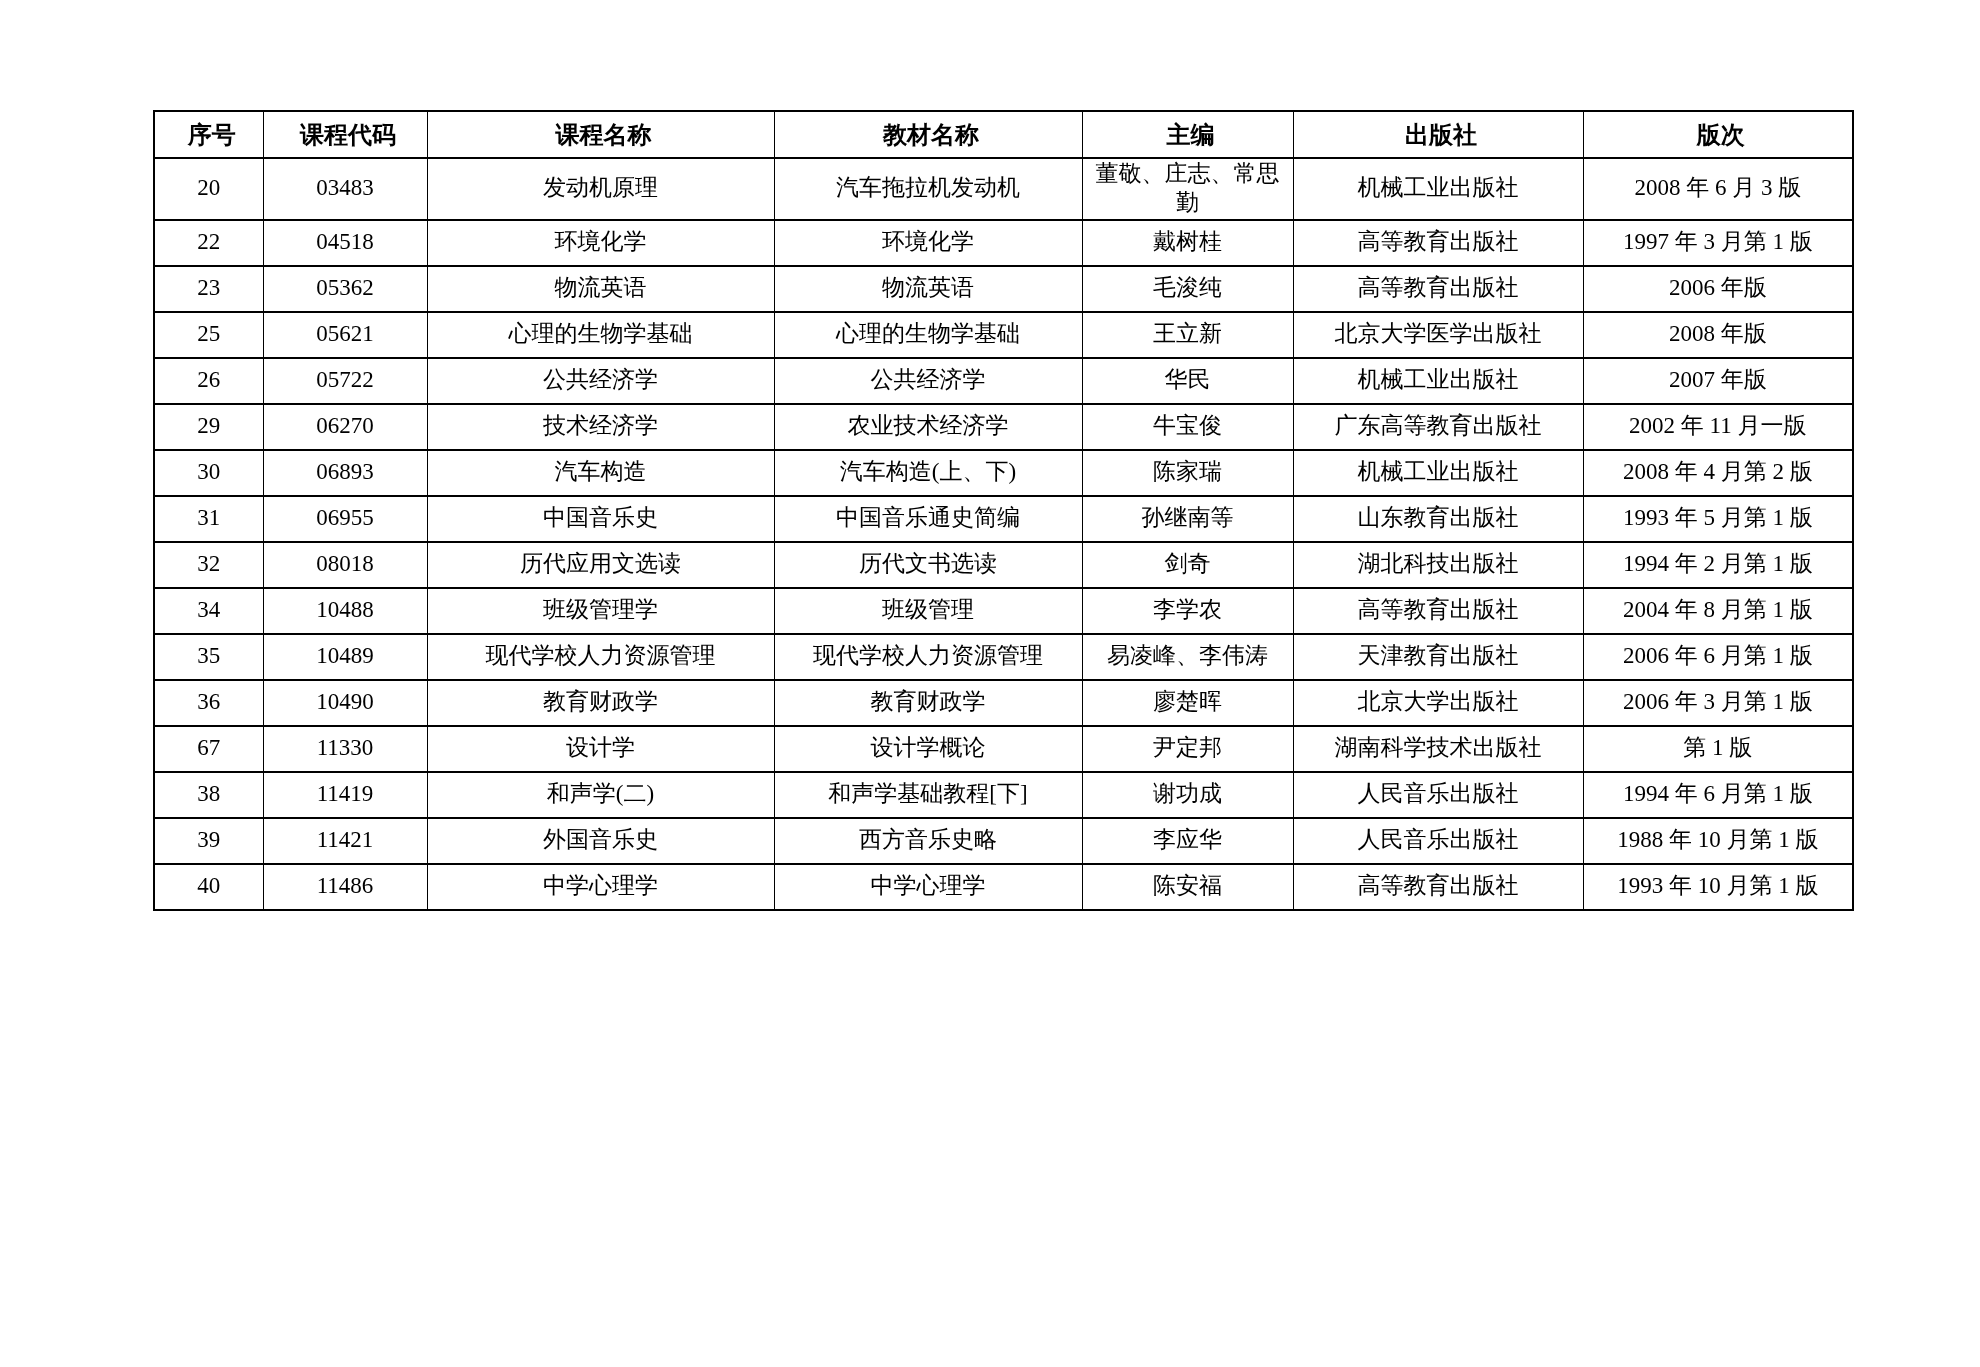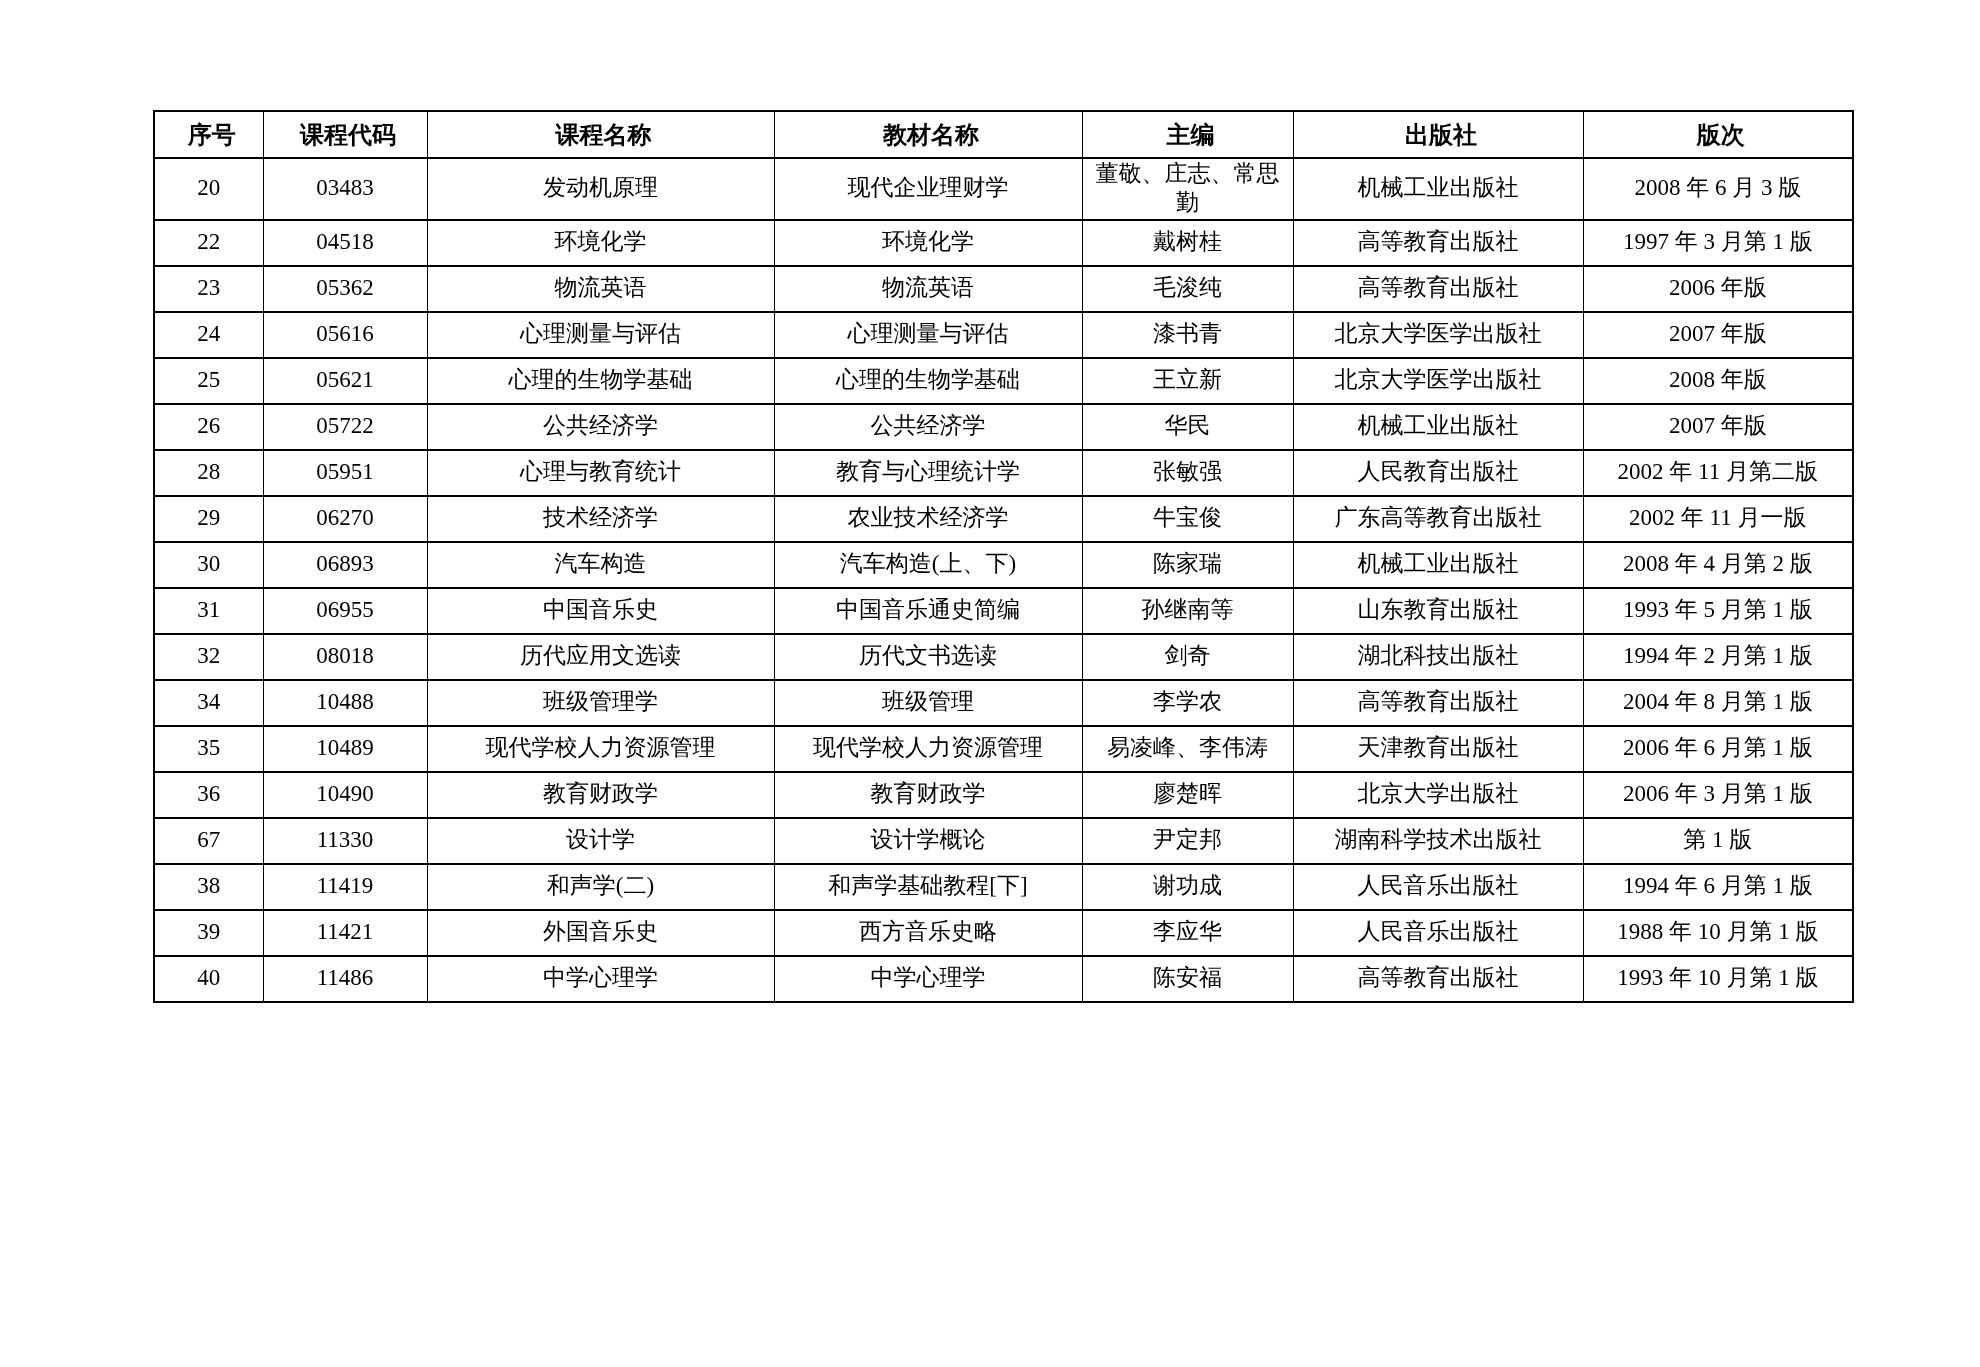--- a/index.html
+++ b/index.html
@@ -77,21 +77,21 @@
       <th>主编</th>
       <th>出版社</th>
       <th>版次</th>
     </tr>
   </thead>
   <tbody>
       <tr>
     <td>20</td>
     <td>03483</td>
     <td>发动机原理</td>
-    <td>现代企业理财学</td>
+    <td>汽车拖拉机发动机</td>
     <td>董敬、庄志、常思勤</td>
     <td>机械工业出版社</td>
     <td>2008 年 6 月 3 版</td>
   </tr>
       <tr>
     <td>22</td>
     <td>04518</td>
     <td>环境化学</td>
     <td>环境化学</td>
     <td>戴树桂</td>
@@ -99,58 +99,40 @@
     <td>1997 年 3 月第 1 版</td>
   </tr>
       <tr>
     <td>23</td>
     <td>05362</td>
     <td>物流英语</td>
     <td>物流英语</td>
     <td>毛浚纯</td>
     <td>高等教育出版社</td>
     <td>2006 年版</td>
-  </tr>
-      <tr>
-    <td>24</td>
-    <td>05616</td>
-    <td>心理测量与评估</td>
-    <td>心理测量与评估</td>
-    <td>漆书青</td>
-    <td>北京大学医学出版社</td>
-    <td>2007 年版</td>
   </tr>
       <tr>
     <td>25</td>
     <td>05621</td>
     <td>心理的生物学基础</td>
     <td>心理的生物学基础</td>
     <td>王立新</td>
     <td>北京大学医学出版社</td>
     <td>2008 年版</td>
   </tr>
       <tr>
     <td>26</td>
     <td>05722</td>
     <td>公共经济学</td>
     <td>公共经济学</td>
     <td>华民</td>
     <td>机械工业出版社</td>
     <td>2007 年版</td>
   </tr>
       <tr>
-    <td>28</td>
-    <td>05951</td>
-    <td>心理与教育统计</td>
-    <td>教育与心理统计学</td>
-    <td>张敏强</td>
-    <td>人民教育出版社</td>
-    <td>2002 年 11 月第二版</td>
-  </tr>
-      <tr>
     <td>29</td>
     <td>06270</td>
     <td>技术经济学</td>
     <td>农业技术经济学</td>
     <td>牛宝俊</td>
     <td>广东高等教育出版社</td>
     <td>2002 年 11 月一版</td>
   </tr>
       <tr>
     <td>30</td>

